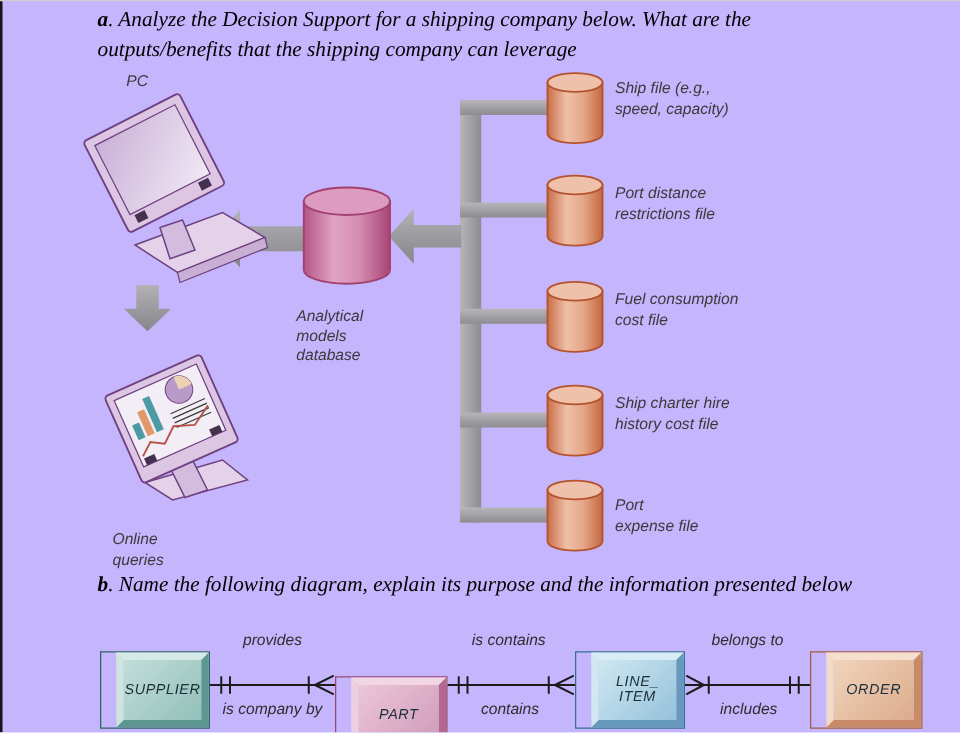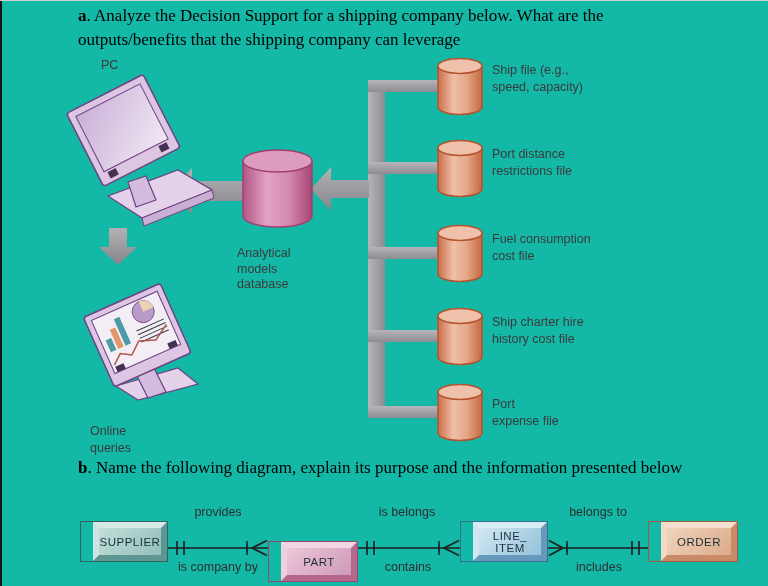--- a/index.html
+++ b/index.html
@@ -1,27 +1,27 @@
 <!DOCTYPE html>
 <html><head>
 <meta charset="utf-8">
 <style>
   html,body{margin:0;padding:0;background:#ffffff;}
-  #page{position:relative;width:768px;height:586px;background:#14b8a6;overflow:hidden;
-        font-family:"Liberation Sans",sans-serif;}
+  #page{position:relative;width:768px;height:586px;background:#c4b5fd;overflow:hidden;
+        font-family:"Liberation Sans",sans-serif;font-style:italic;}
   .edge-left{position:absolute;left:0;top:0;width:2px;height:586px;background:#151515;}
   .edge-top{position:absolute;left:0;top:0;width:768px;height:1px;background:#cfcfcf;}
   svg{position:absolute;left:0;top:0;}
   .heading{position:absolute;left:78px;font-family:"Liberation Serif",serif;font-size:17px;
            color:#000;white-space:nowrap;}
   .heading b{font-weight:bold;}
   .diagram-label{position:absolute;font-size:12.5px;color:#3a3a3a;line-height:16.5px;}
   .center{text-align:left;}
   .file-label{left:492px;}
-  .entity{position:absolute;top:521px;height:41px;box-sizing:border-box;padding-left:12px;}
+  .entity{position:absolute;top:521px;height:62px;box-sizing:border-box;padding-left:12px;}
   .bevel{width:100%;height:100%;box-sizing:border-box;border-width:6px;border-style:solid;}
   .face{width:100%;height:100%;display:flex;align-items:center;justify-content:center;
         font-size:11.5px;letter-spacing:0.5px;color:#1c2f38;text-align:center;line-height:12px;}
   .entity-supplier{left:80px;width:88px;border:1px solid #2f6460;}
   .entity-supplier .bevel{border-color:#d5e9e6 #5e9692 #5e9692 #cfe4e1;}
   .entity-supplier .face{background:linear-gradient(135deg,#c2ded9,#93bfba);}
   .entity-part{left:268px;width:90px;border:1px solid #95496c;margin-top:20px;}
   .entity-part .bevel{border-color:#f3d6e3 #b4688d #b4688d #edd0de;}
   .entity-part .face{background:linear-gradient(135deg,#ecc6d8,#cf9ab8);}
   .entity-lineitem{left:460px;width:88px;border:1px solid #33708f;}
@@ -234,17 +234,17 @@
       </div>
   </div>
   <div class="entity entity-order">
     <div class="bevel">
         <div class="face">ORDER</div>
       </div>
   </div>
 
   <div class="rel-label" style="left:163px;top:505px;">provides</div>
   <div class="rel-label" style="left:163px;top:560px;">is company by</div>
-  <div class="rel-label" style="left:352px;top:505px;">is belongs</div>
+  <div class="rel-label" style="left:352px;top:505px;">is contains</div>
   <div class="rel-label" style="left:353px;top:560px;">contains</div>
   <div class="rel-label" style="left:543px;top:505px;">belongs to</div>
   <div class="rel-label" style="left:544px;top:560px;">includes</div>
 </div>
 
 </body></html>

